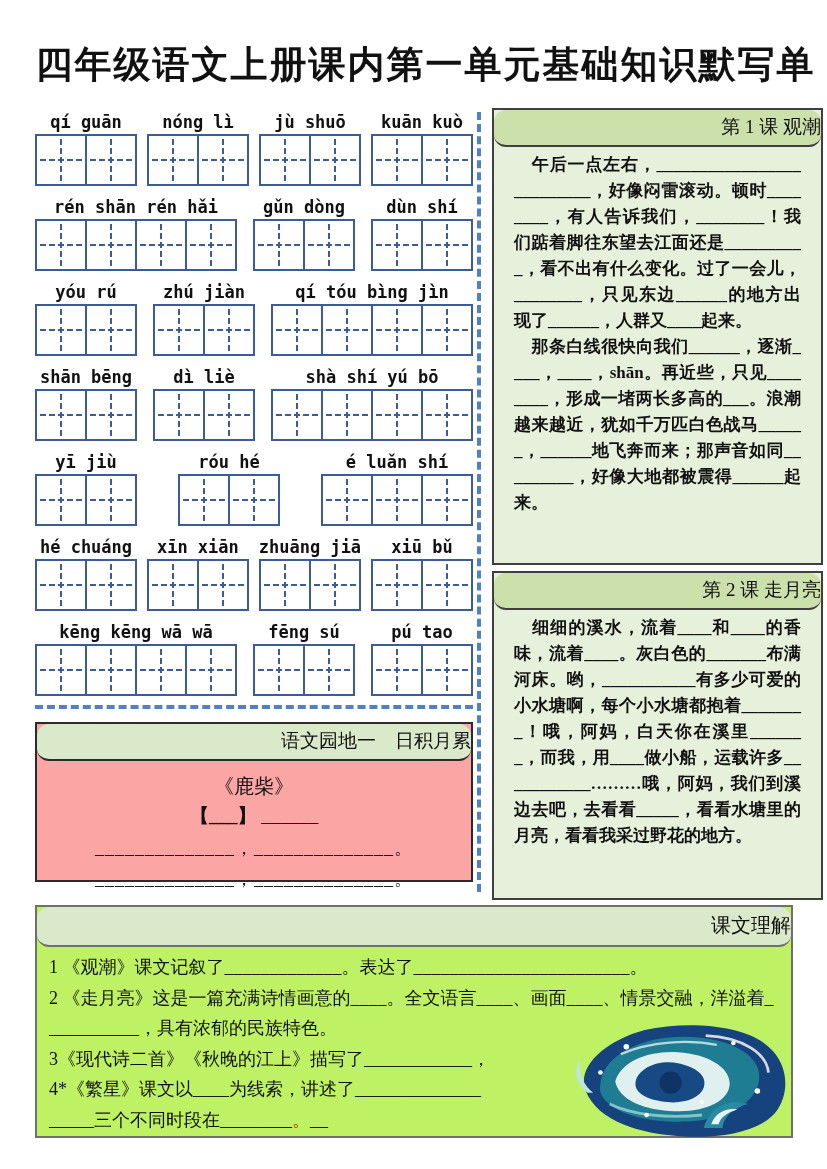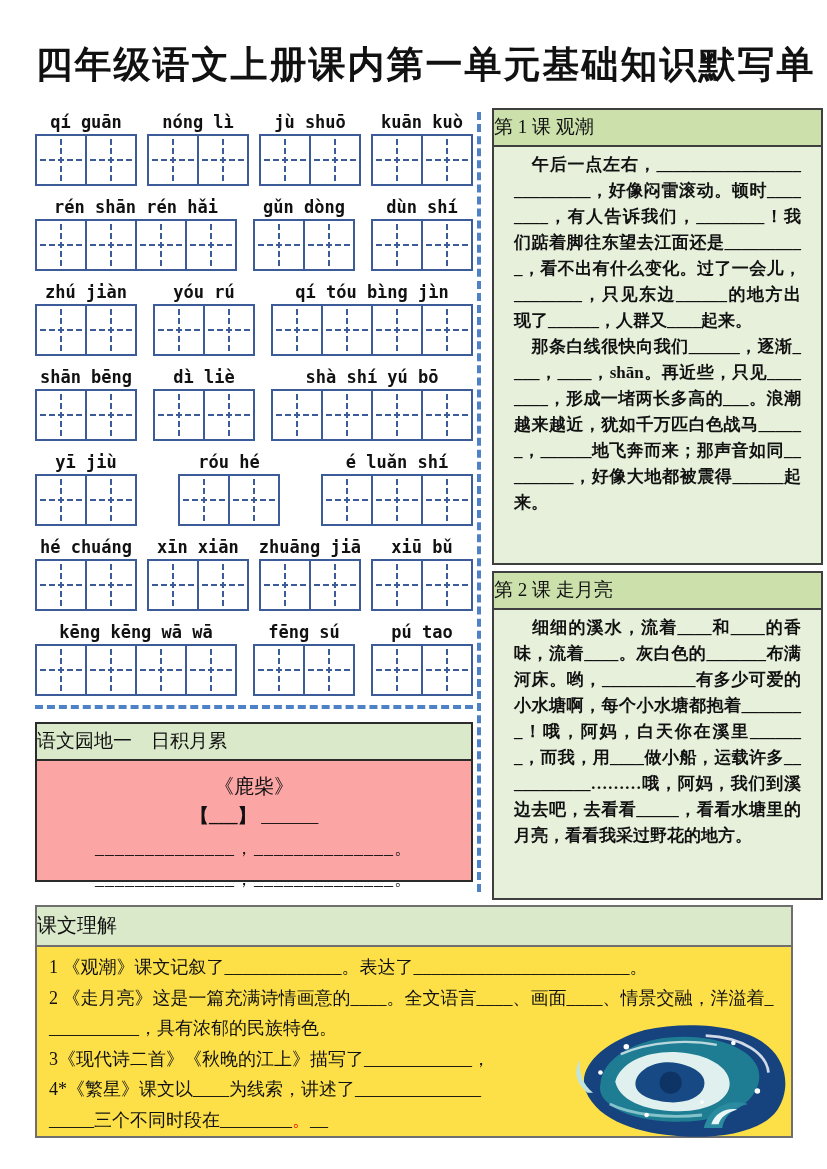--- a/index.html
+++ b/index.html
@@ -29,43 +29,44 @@
     border-left:2px dashed #3c5c99;
   }
   .cell::after {
     content:""; position:absolute; left:3px; right:3px; top:50%; margin-top:-1px;
     border-top:2px dashed #3c5c99;
   }
   .h-divider { border-top:4px dashed #4f81c7; margin:9px 0 13px 0; }
   
   .garden-box { border:2px solid #2b2b2b; box-sizing:border-box; height:160px; background:#fca5a5; }
   .box-header {
-    text-align:left; font-size:19px; padding:4px 0 5px;
+    text-align:right; font-size:19px; padding:4px 0 5px;
     border-bottom:2px solid #2b2b2b;
+    border-radius:12px;
   }
   .hdr-light { background:#d9e9ca; }
   .garden-body { text-align:center; padding-top:12px; }
   .poem-title { font-size:20px; }
   .poem-author { font-size:19px; margin-top:3px; }
   .brackets { font-weight:bold; }
   .poem-line { font-size:18px; margin-top:7px; letter-spacing:1px; }
   
   .v-divider { position:absolute; left:477px; top:112px; height:780px; border-left:4px dashed #4f81c7; }
   
   .right-col { position:absolute; left:492px; top:108px; width:331px; }
   .lesson-box { border:2px solid #3f3f3f; box-sizing:border-box; background:#e6f0db; overflow:hidden; }
   .lesson-box .box-header { background:#cbe0aa; border-bottom:2px solid #3f3f3f; }
   .box1 { height:457px; margin-bottom:6px; }
   .box2 { height:329px; }
   .lesson-body { padding:5px 20px 0; font-size:17px; line-height:26px; text-align:justify; word-break:break-all;font-weight:bold; }
   .lesson-body p { margin:0; }
   
   .comp-box {
     position:absolute; left:35px; top:905px; width:758px; height:233px;
-    border:2px solid #6f6f6f; box-sizing:border-box; background:#fde047;
+    border:2px solid #6f6f6f; box-sizing:border-box; background:#bef264;
   }
   .comp-box .box-header { border-bottom:2px solid #6f6f6f; font-size:20px; padding:5px 0 6px; }
   .comp-body { position:relative; padding:5px 12px 0; font-size:18px; line-height:30.5px; height:calc(100% - 42px); }
   .comp-item { word-break:break-all; }
   .red { color:#ff0000; }
   .wave { position:absolute; right:2px; bottom:0px; width:222px; height:120px; }
 </style>
 </head>
 <body>
 
@@ -125,28 +126,28 @@
           <div class="py-group">
             <div class="py-label">dùn shí</div>
             <div class="py-grid">
               <div class="cell"></div>
               <div class="cell"></div>
             </div>
           </div>
         </div>
         <div class="py-row">
           <div class="py-group">
+            <div class="py-label">yóu rú</div>
+            <div class="py-grid">
+              <div class="cell"></div>
+              <div class="cell"></div>
+            </div>
+          </div>
+          <div class="py-group">
             <div class="py-label">zhú jiàn</div>
-            <div class="py-grid">
-              <div class="cell"></div>
-              <div class="cell"></div>
-            </div>
-          </div>
-          <div class="py-group">
-            <div class="py-label">yóu rú</div>
             <div class="py-grid">
               <div class="cell"></div>
               <div class="cell"></div>
             </div>
           </div>
           <div class="py-group">
             <div class="py-label">qí tóu bìng jìn</div>
             <div class="py-grid">
               <div class="cell"></div>
               <div class="cell"></div>

